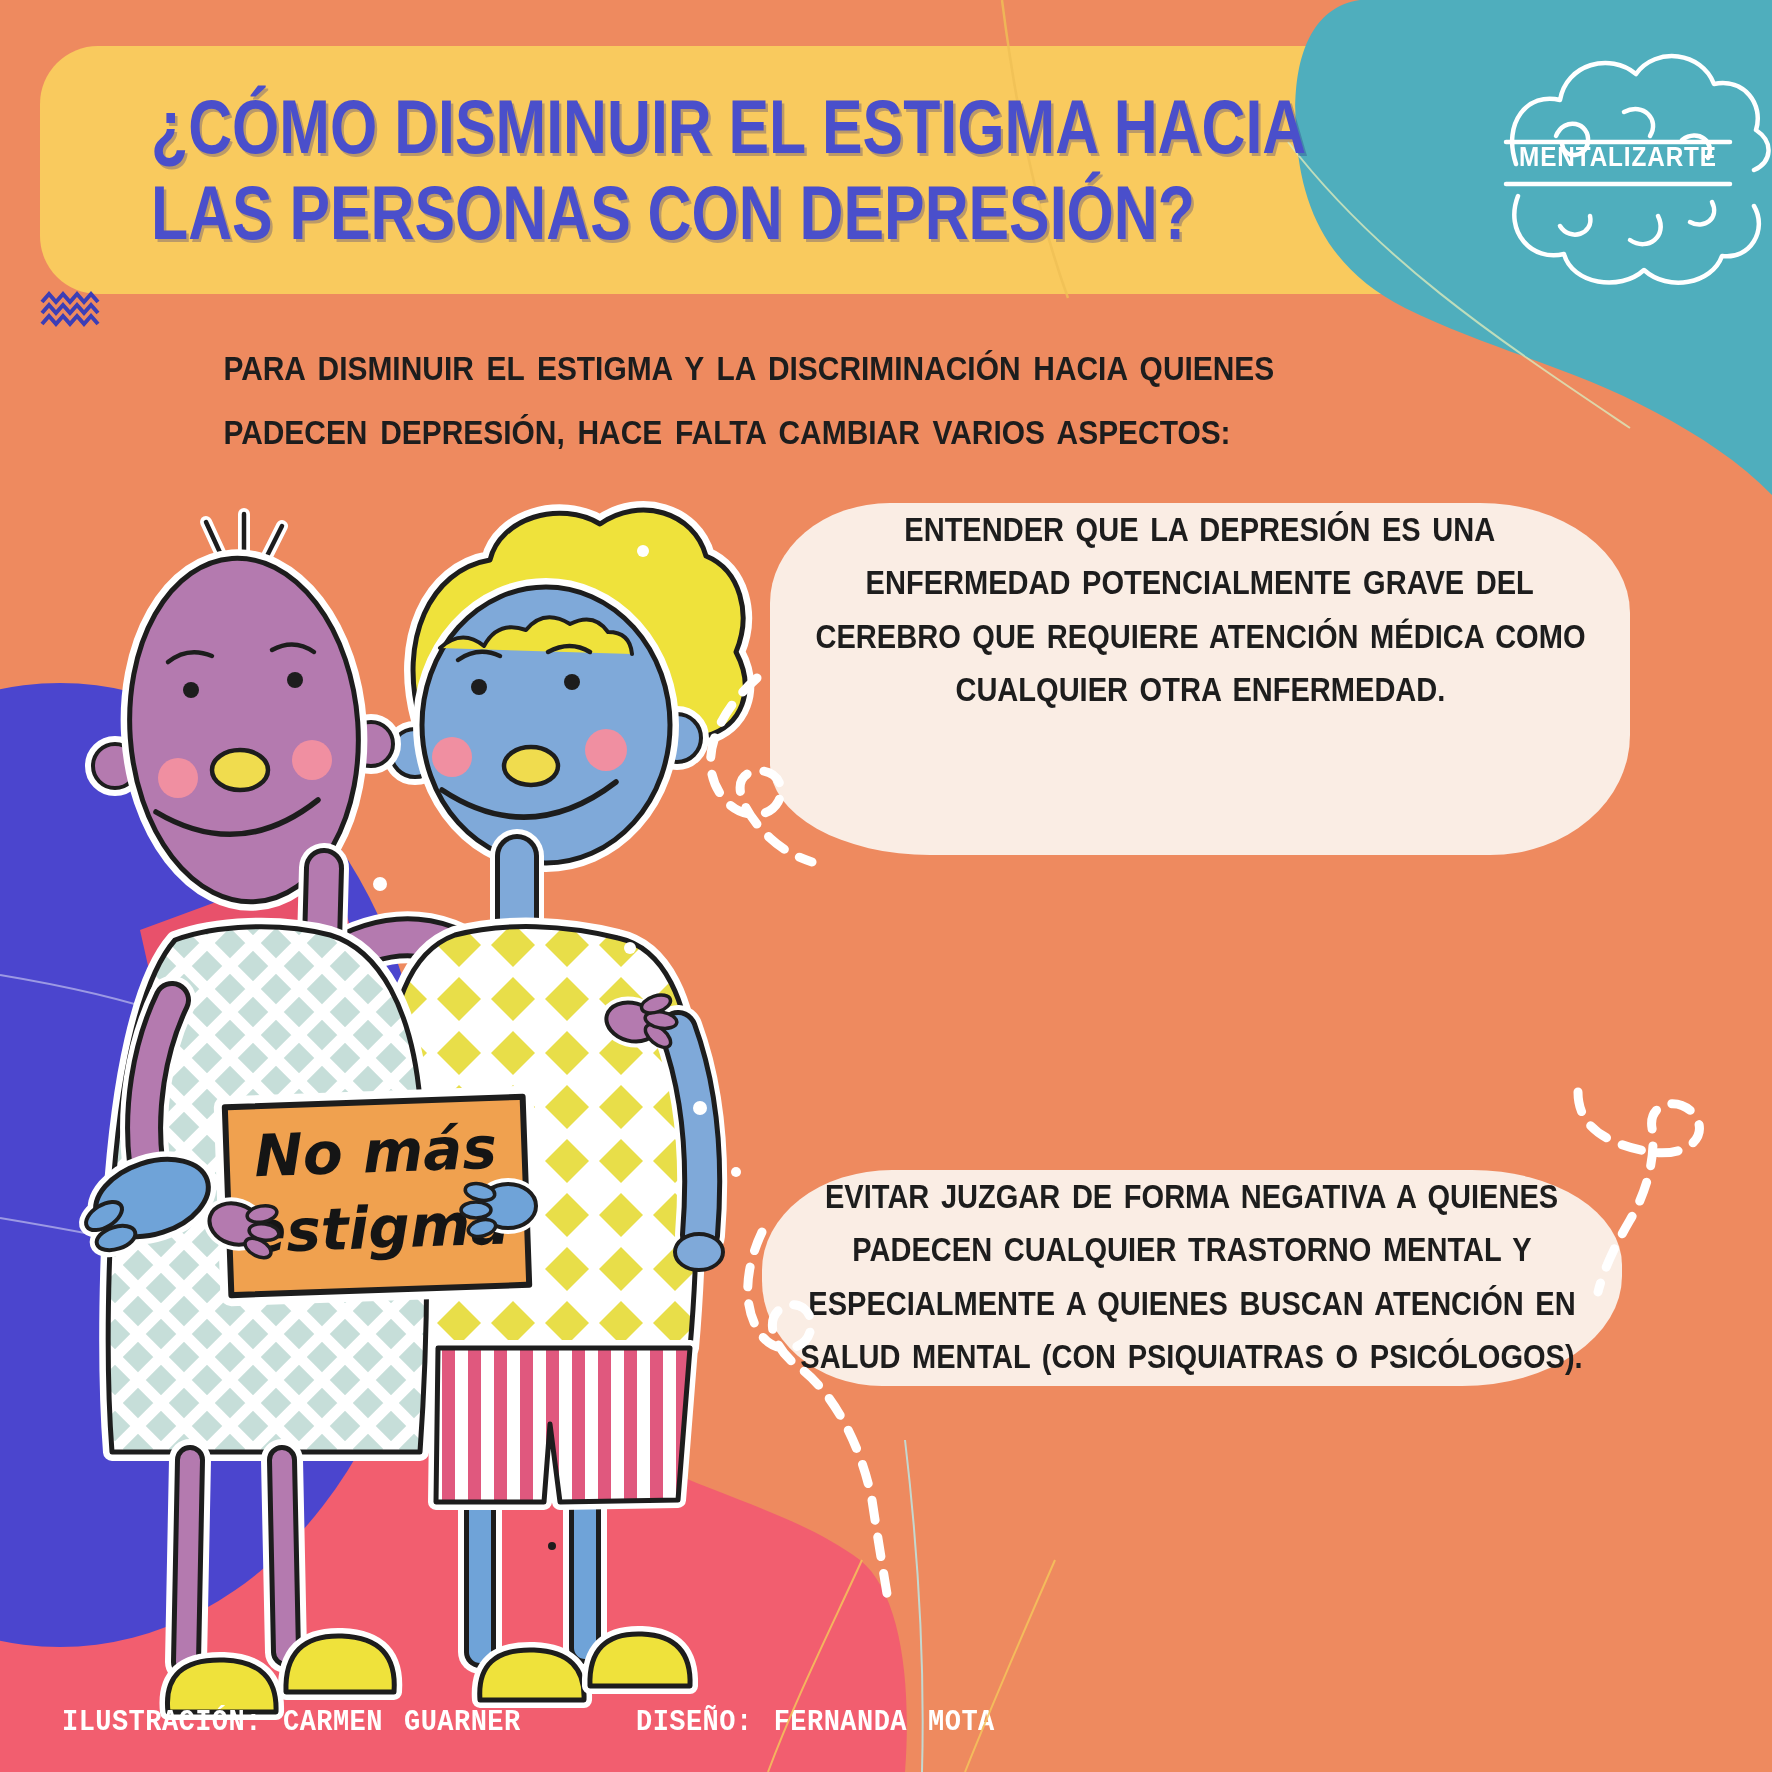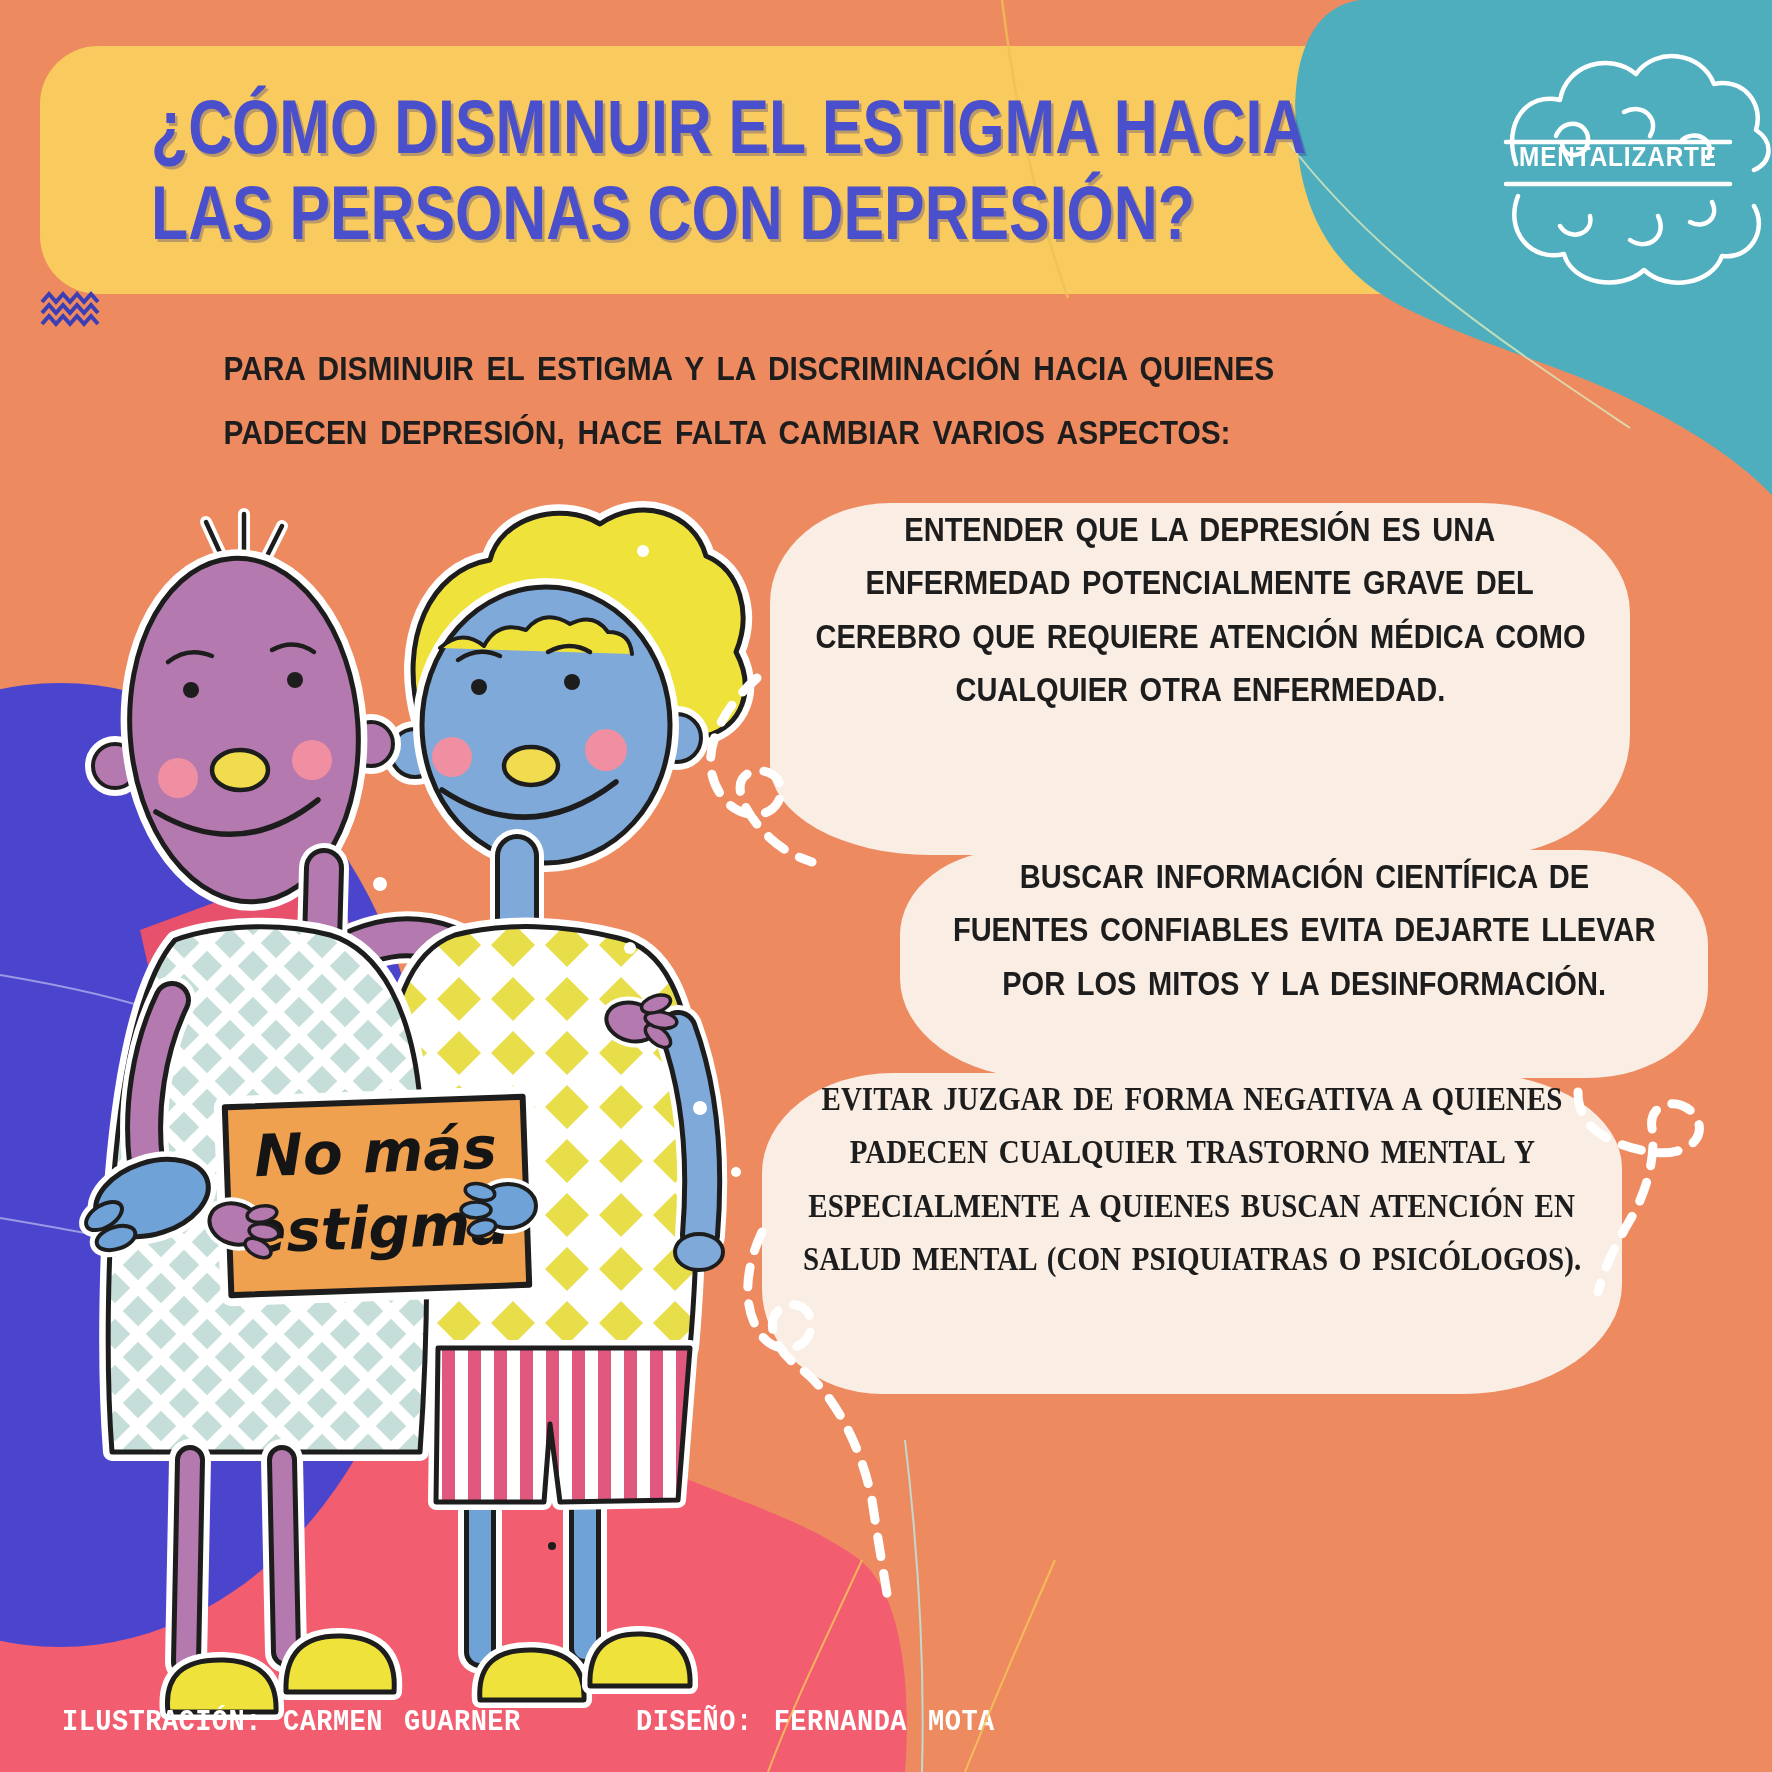--- a/index.html
+++ b/index.html
@@ -34,22 +34,22 @@
     text-align:center;color:#1D1D1D;padding:0 30px;box-sizing:border-box;
   }
   .bubble .line{
     font-size:33px;font-weight:700;line-height:1.62;white-space:nowrap;
     transform:scaleX(.88);transform-origin:center;word-spacing:4px;
   }
   .bubble-1{left:770px;top:503px;width:860px;height:352px;
     border-radius:120px 150px 140px 160px / 100px 110px 120px 90px;}
   .bubble-2{left:900px;top:850px;width:808px;height:228px;
     border-radius:110px 130px 120px 140px / 85px 95px 90px 100px;}
-  .bubble-3{left:762px;top:1073px;width:860px;height:321px;
-    border-radius:130px 150px 160px 120px / 100px 95px 110px 105px;font-family:Liberation Serif, serif;}
+  .bubble-3{left:762px;top:1170px;width:860px;height:216px;
+    border-radius:130px 150px 160px 120px / 100px 95px 110px 105px;}
   .bubble-4{left:950px;top:1452px;width:762px;height:306px;
     border-radius:130px 140px 150px 120px / 100px 105px 95px 110px;}
   .credits{
     left:62px;top:1705px;display:flex;gap:64px;color:#FFFFFF;font-family:Liberation Mono, monospace;
   }
   .credit-item{
     font-size:30px;font-weight:700;white-space:nowrap;letter-spacing:.5px;
     transform:scaleX(.9);transform-origin:left center;word-spacing:5px;
   }
 </style>
@@ -281,25 +281,20 @@
     <div class="intro-line">PADECEN DEPRESIÓN, HACE FALTA CAMBIAR VARIOS ASPECTOS:</div>
   </div>
 
   <div class="bubble bubble-1">
     <div class="line">ENTENDER QUE LA DEPRESIÓN ES UNA</div>
     <div class="line">ENFERMEDAD POTENCIALMENTE GRAVE DEL</div>
     <div class="line">CEREBRO QUE REQUIERE ATENCIÓN MÉDICA COMO</div>
     <div class="line">CUALQUIER OTRA ENFERMEDAD.</div>
   </div>
 
-  <div class="bubble bubble-2">
-    <div class="line">BUSCAR INFORMACIÓN CIENTÍFICA DE</div>
-    <div class="line">FUENTES CONFIABLES EVITA DEJARTE LLEVAR</div>
-    <div class="line">POR LOS MITOS Y LA DESINFORMACIÓN.</div>
-  </div>
 
   <div class="bubble bubble-3">
     <div class="line">EVITAR JUZGAR DE FORMA NEGATIVA A QUIENES</div>
     <div class="line">PADECEN CUALQUIER TRASTORNO MENTAL Y</div>
     <div class="line">ESPECIALMENTE A QUIENES BUSCAN ATENCIÓN EN</div>
     <div class="line">SALUD MENTAL (CON PSIQUIATRAS O PSICÓLOGOS).</div>
   </div>
 
 
   <div class="txt credits">

